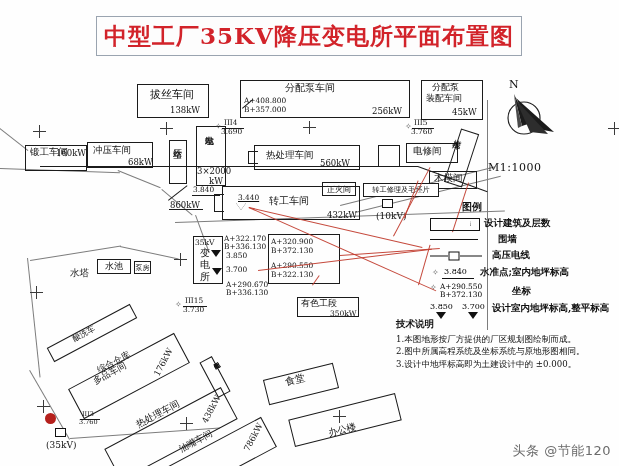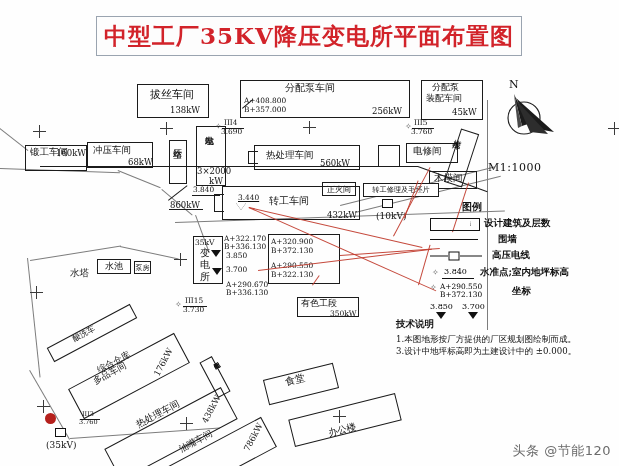--- a/index.html
+++ b/index.html
@@ -319,24 +319,26 @@
       <span style="position:absolute;left:10px;top:2px;font-size:7.4px;font-family:'DejaVu Serif',serif;">A+290.550</span>
       <span style="position:absolute;left:10px;top:10px;font-size:7.4px;font-family:'DejaVu Serif',serif;">B+372.130</span>
       <span class="leg-txt" style="left:82px;top:5px;">坐标</span>
     </div>
 
     <div class="leg-row" style="height:20px;">
       <span style="position:absolute;left:0;top:2px;font-size:8px;font-family:'DejaVu Serif',serif;">3.850</span>
       <div class="tri" style="left:6px;top:12px;"></div>
       <span style="position:absolute;left:32px;top:2px;font-size:8px;font-family:'DejaVu Serif',serif;">3.700</span>
       <div class="tri" style="left:38px;top:12px;"></div>
+      <span class="leg-txt" style="left:62px;top:2px;">设计室内地坪标高,整平标高</span>
     </div>
   </div>
 
   <div id="notes">
     <div id="notes-title">技术说明</div>
     <div class="note">1.本图地形按厂方提供的厂区规划图绘制而成。</div>
+    <div class="note">2.图中所属高程系统及坐标系统与原地形图相同。</div>
     <div class="note">3.设计中地坪标高即为土建设计中的 ±0.000。</div>
   </div>
 
   <div id="watermark">头条 @节能120</div>
 
 </div>
 
 </body></html>

